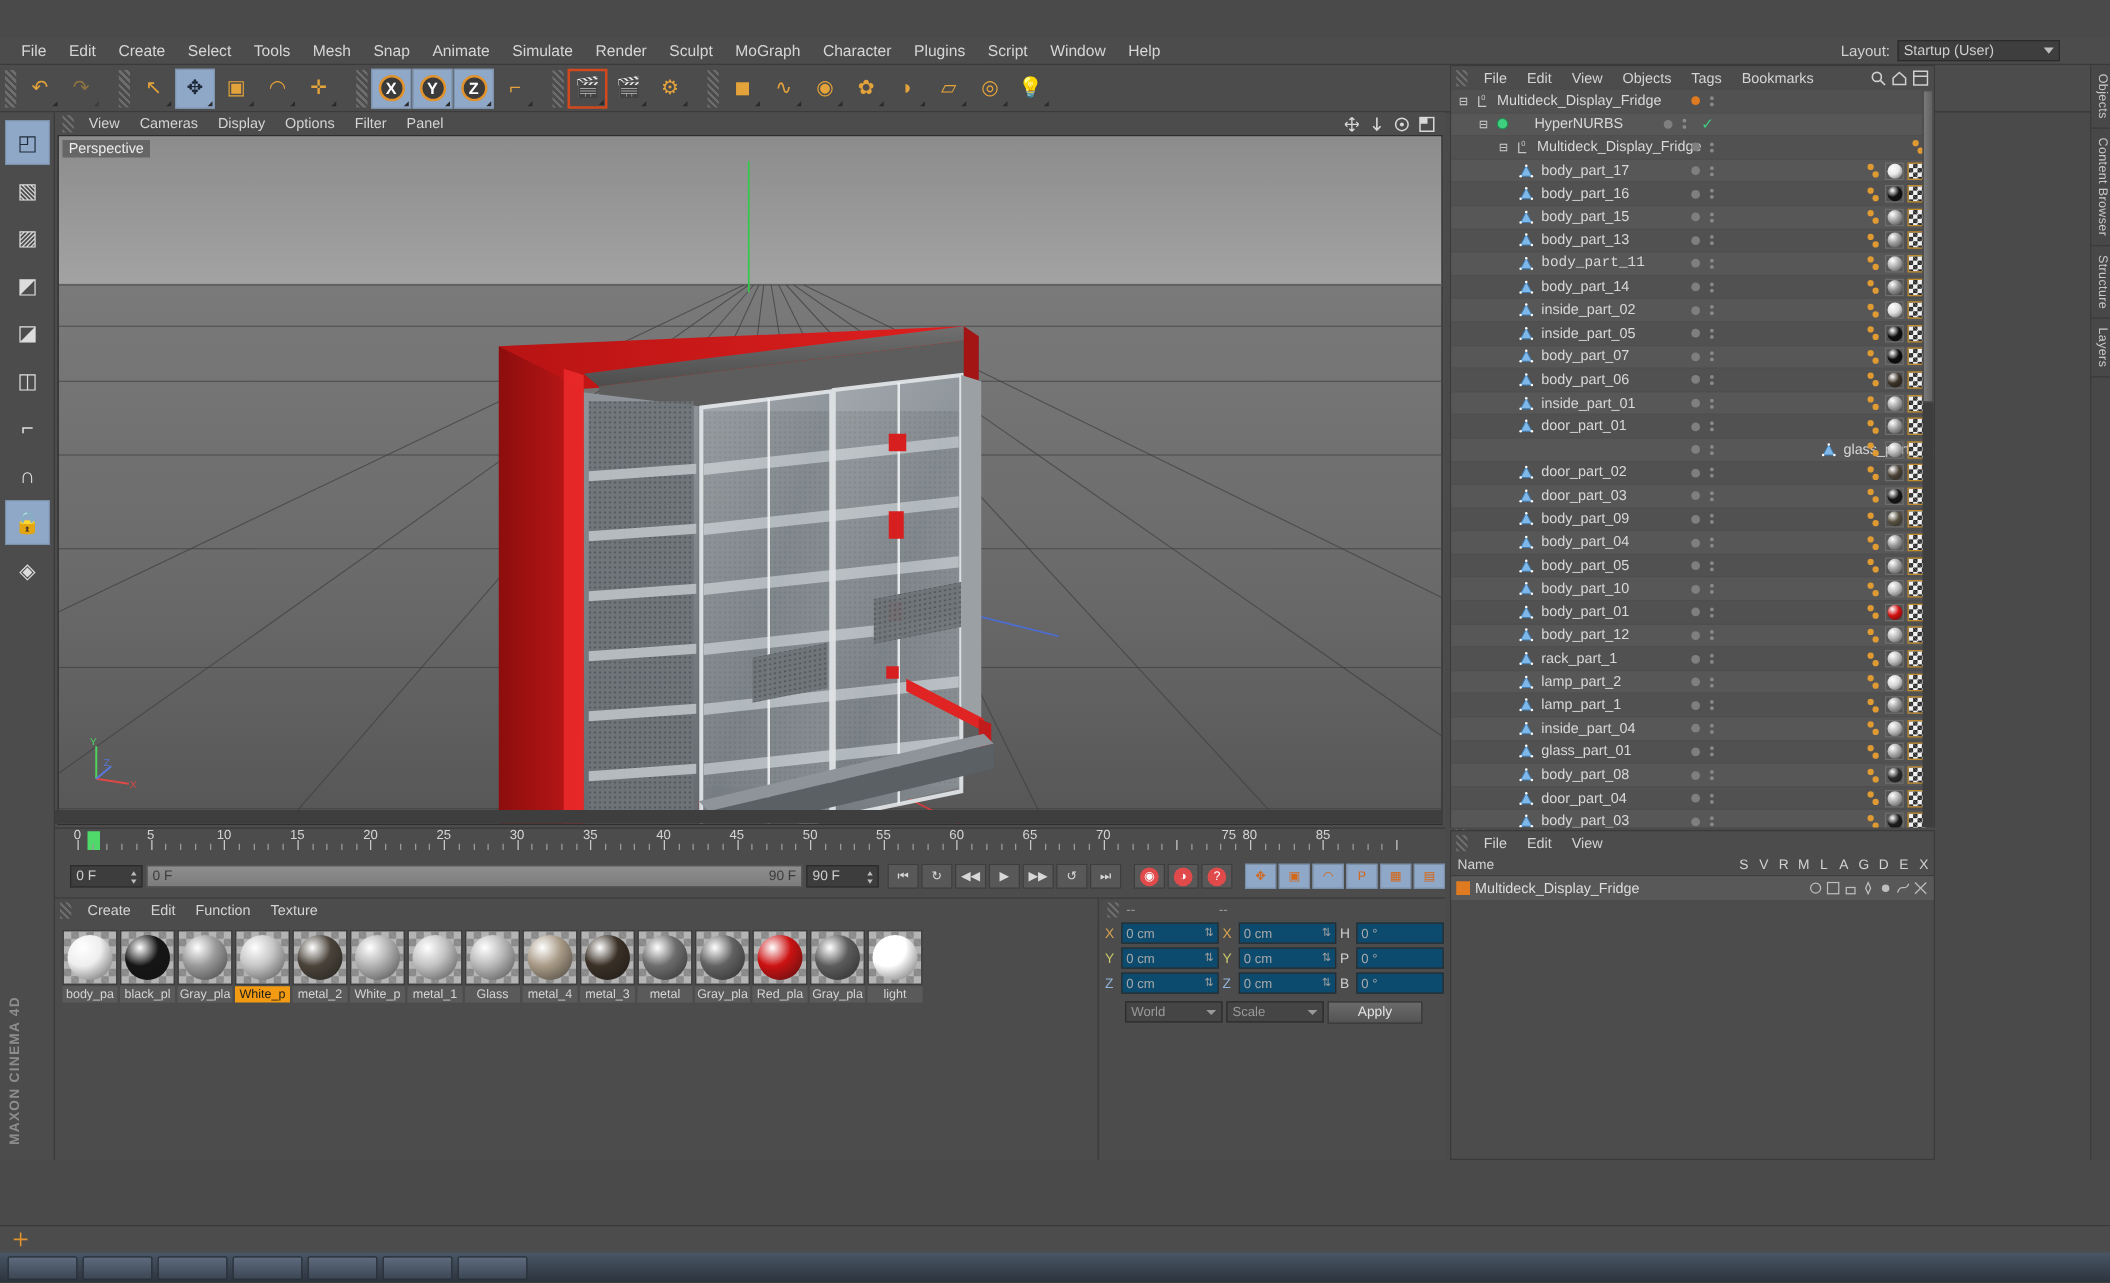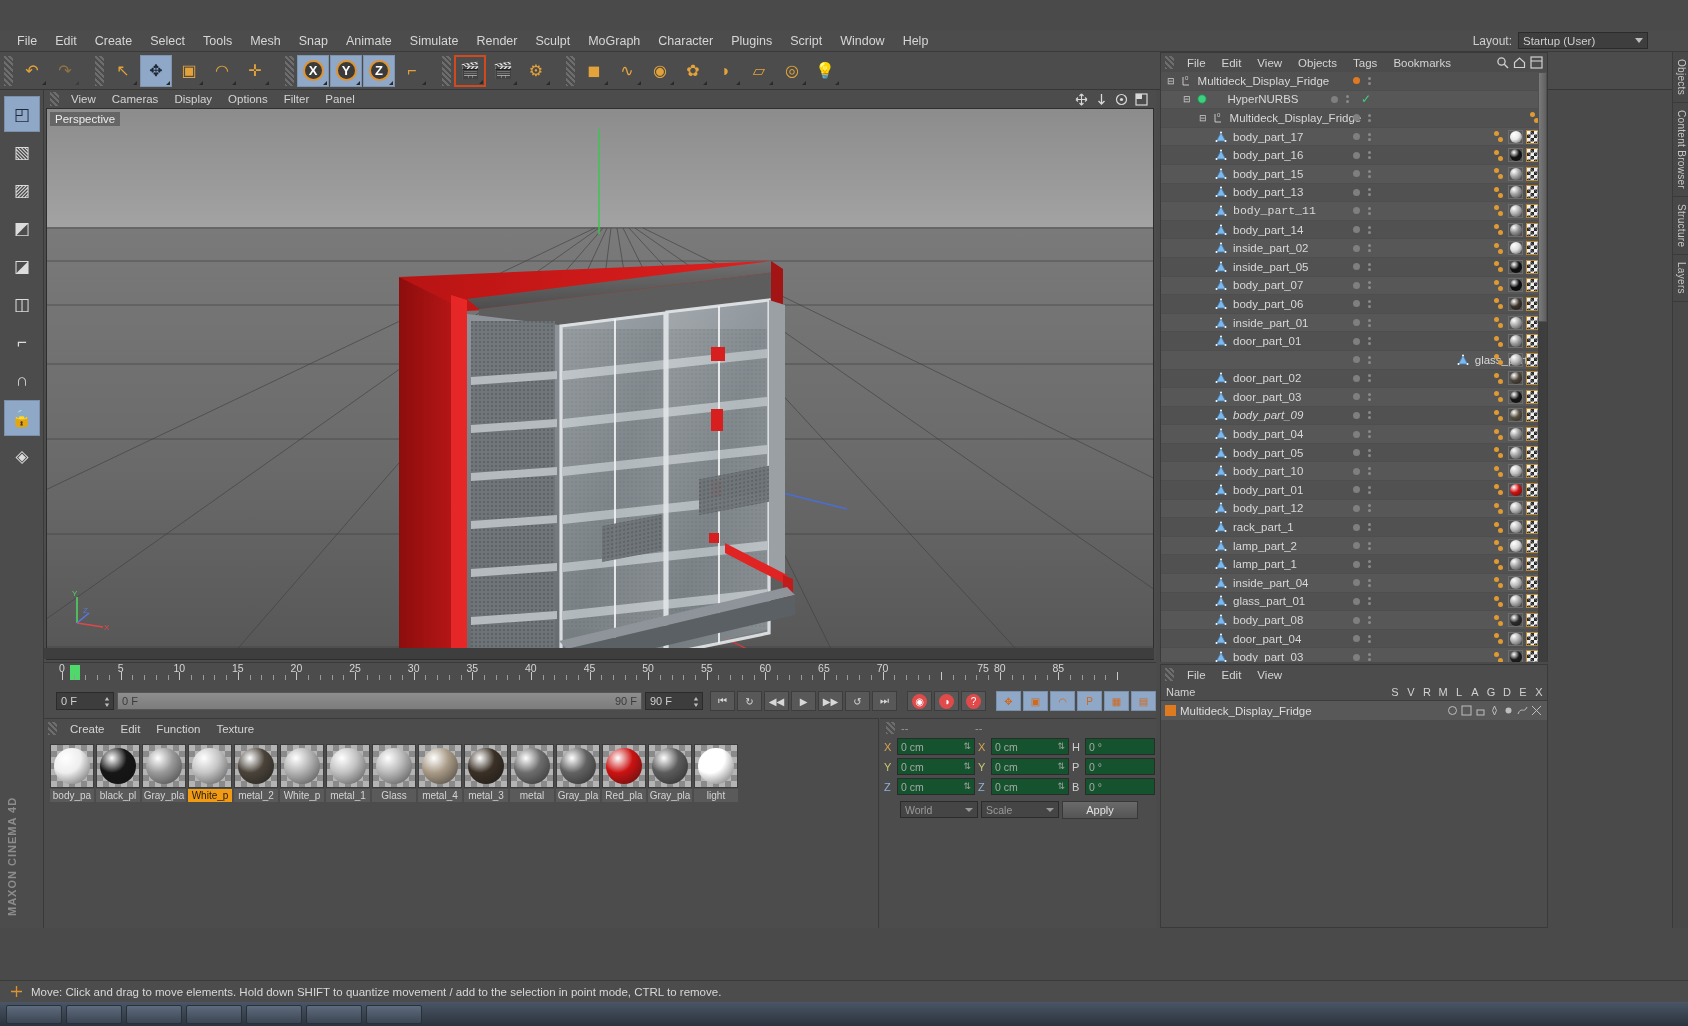--- a/index.html
+++ b/index.html
@@ -104,21 +104,21 @@
     height:13px; line-height:13px; overflow:hidden; white-space:nowrap; margin-top:1px;}
   .matlbl.sel{ background:#f29b12; color:#1c1c1c;}
 
   
   .coords{ position:absolute; left:880px; top:718px; width:276px; height:210px; background:#4c4c4c;
     border-top:1px solid #3a3a3a;}
   .coordhdr{ height:17px; display:flex; align-items:center; font-size:11px; color:#9a9a9a;}
   .crow{ display:flex; align-items:center; height:19px; margin:1px 0 0 4px; gap:3px;}
   .clbl{ width:10px; font-size:11px; color:#d8bb62;}
   .clbl.x{color:#d8a44f;} .clbl.y{color:#c9c96a;} .clbl.z{color:#8fb2d8;}
-  .cfield{ width:78px; height:17px; background:#14532d; border:1px solid #2b2b2b;
+  .cfield{ width:78px; height:17px; background:#0c4a6e; border:1px solid #2b2b2b;
     font-size:10.5px; color:#a8a8a8; display:flex;align-items:center; padding:0 3px; position:relative;}
   .cdrop{ width:78px; height:17px; background:#454545; border:1px solid #2b2b2b;
     font-size:10.5px; color:#9a9a9a; display:flex;align-items:center; padding:0 4px; position:relative;}
   .applybtn{ width:76px; height:18px; background:linear-gradient(180deg,#6a6a6a,#545454);
     border:1px solid #383838; font-size:11px; color:#e2e2e2; display:flex;
     align-items:center; justify-content:center;}
 
   
   .objmgr{ position:absolute; left:1160px; top:52px; width:388px; height:610px;
     background:#4c4c4c; border:1px solid #3a3a3a;}
@@ -1410,21 +1410,21 @@
           </div>
         </div>
         <div class="orow">
           <div class="oname" style="padding-left: 54px;">
             <svg width="12" height="12" viewBox="0 0 12 12">
               <path d="M6 1.5L10.5 10H1.5z" fill="#7fb7e8" stroke="#3f7fb5" stroke-width="0.8"></path>
               <circle cx="6" cy="1.5" r="1" fill="#fff"></circle>
               <circle cx="1.5" cy="10" r="1" fill="#fff"></circle>
               <circle cx="10.5" cy="10" r="1" fill="#fff"></circle>
             </svg>
-            <span style="margin-left: 3px; font-style: italic;">body_part_09</span>
+            <span style="margin-left: 3px;">body_part_09</span>
           </div>
           <div class="dots">
             <span class="dot"></span>
             <span class="vdots">
               <i></i>
               <i></i>
             </span>
           </div>
           <div class="tags">
             <span class="twodots">
@@ -1865,21 +1865,20 @@
         <div class="rtab">Content Browser</div>
         <div class="rtab">Structure</div>
         <div class="rtab">Layers</div>
       </div>
   </div>
 
   <div class="statusbar">
     <svg width="13" height="13" viewBox="0 0 13 13">
         <path d="M6.5 1v11M1 6.5h11" stroke="#e0922c" stroke-width="1.3"></path>
       </svg>
-    <span>Move: Click and drag to move elements. Hold down SHIFT to quantize movement / add to the selection in point mode, CTRL to remove.</span>
   </div>
 
   <div class="taskbar">
     <div class="tbitem"></div>
     <div class="tbitem"></div>
     <div class="tbitem"></div>
     <div class="tbitem"></div>
     <div class="tbitem"></div>
     <div class="tbitem"></div>
     <div class="tbitem"></div>

